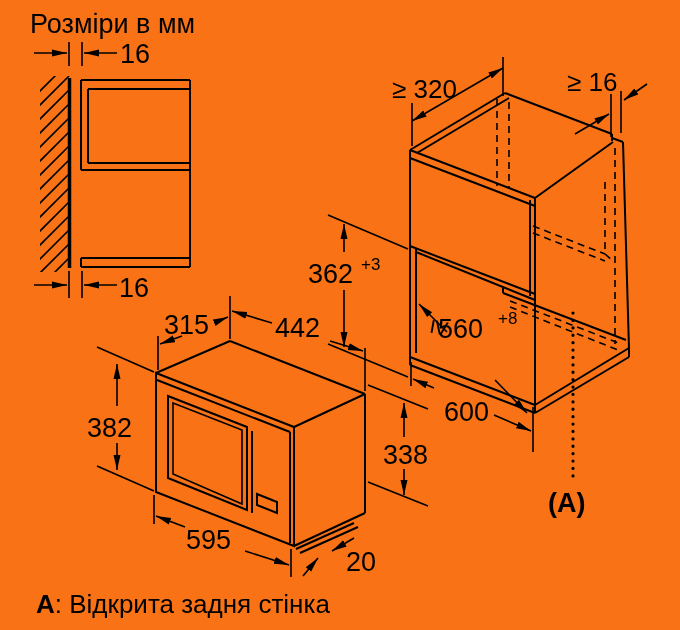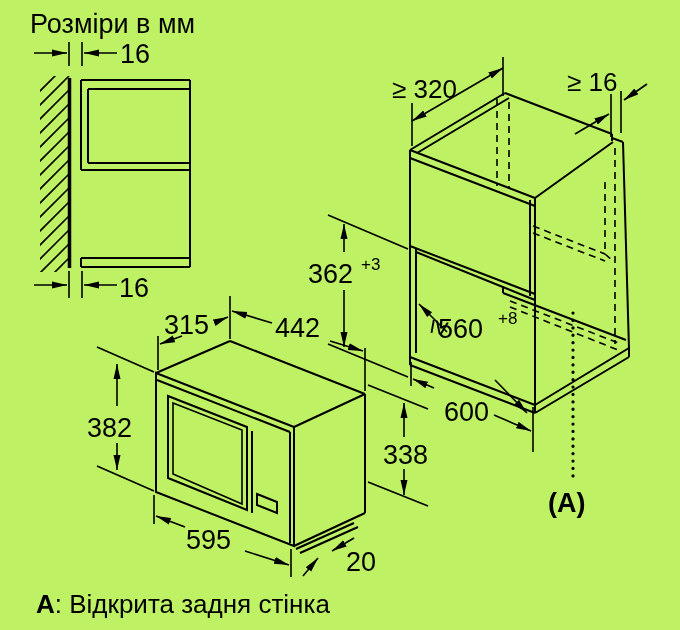--- a/index.html
+++ b/index.html
@@ -1,16 +1,16 @@
 <!DOCTYPE html>
 <html><head>
 <meta charset="utf-8">
 <style>
   html,body{margin:0;padding:0;background:#fff;}
-  .stage{position:relative;width:680px;height:630px;background:#bef264;overflow:hidden;}
+  .stage{position:relative;width:680px;height:630px;background:#f97316;overflow:hidden;}
   svg{display:block;}
   text{font-family:"Liberation Sans","DejaVu Sans",sans-serif;fill:#000;}
   .dim{font-size:27px;}
   .dim-sm{font-size:26px;}
   .sup{font-size:17px;}
   .ttl{font-size:27px;}
   .cap{font-size:26px;}
   .b{font-weight:700;}
   .ln{stroke:#000;stroke-width:2;fill:none;stroke-linecap:butt;stroke-linejoin:miter;}
   .thin{stroke:#000;stroke-width:1.6;fill:none;}

